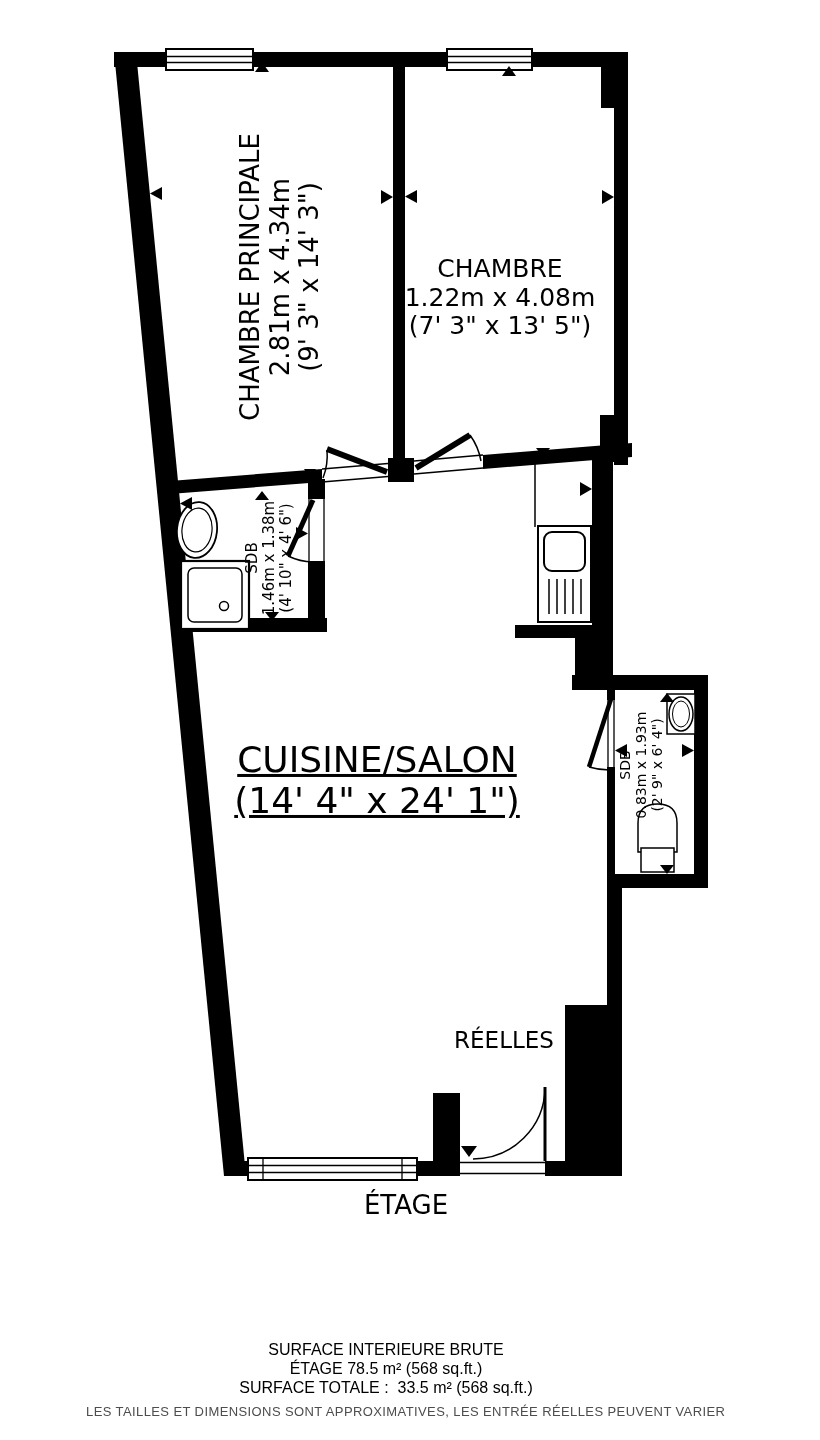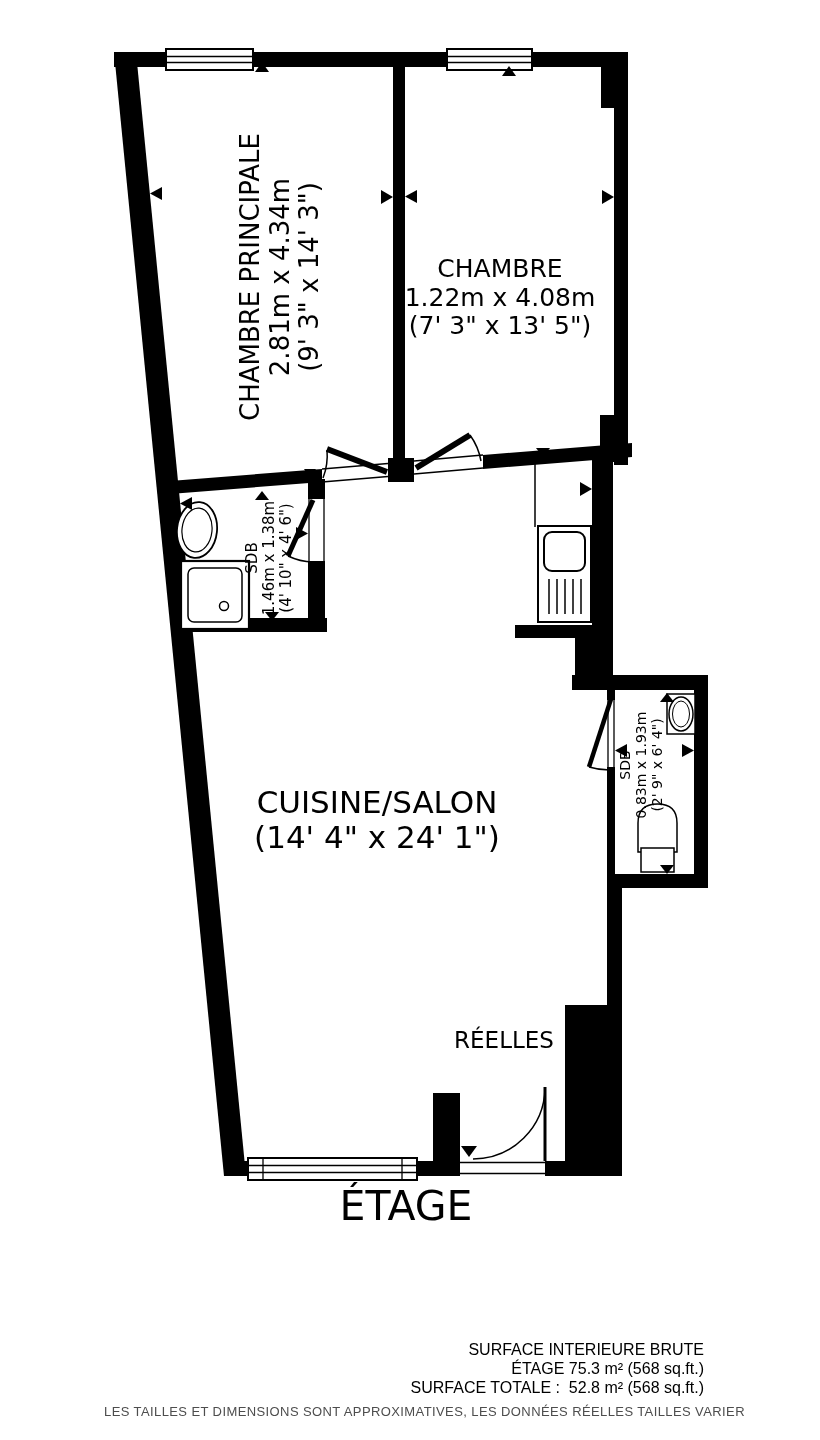--- a/index.html
+++ b/index.html
@@ -5,25 +5,25 @@
   html,body{margin:0;padding:0;background:#fff;}
   .plan{position:relative;width:820px;height:1440px;background:#fff;overflow:hidden;
         font-family:"DejaVu Sans",sans-serif;color:#000;}
   .plan svg{position:absolute;left:0;top:0;}
   .label{position:absolute;text-align:center;white-space:nowrap;line-height:1.14;
          transform:translate(-50%,-50%);}
   .label.rot{transform:translate(-50%,-50%) rotate(-90deg);}
   .lbl-cp{left:280px;top:277px;font-size:26px;}
   .lbl-ch{left:500px;top:298px;font-size:25px;}
   .lbl-sdb1{left:270px;top:558px;font-size:15px;}
-  .lbl-cs{left:377px;top:820px;font-size:31px;}
+  .lbl-cs{left:377px;top:780px;font-size:36px;text-decoration:underline;}
   .lbl-sdb2{left:642px;top:765px;font-size:14px;}
   .lbl-entree{left:504px;top:1040px;font-size:23px;}
-  .lbl-etage{left:406px;top:1206px;font-size:41px;}
-  .footer{position:absolute;left:104px;top:1340px;width:600px;text-align:right;
+  .lbl-etage{left:406px;top:1206px;font-size:26px;}
+  .footer{position:absolute;left:86px;top:1340px;width:600px;text-align:center;
           font-family:"Liberation Sans",sans-serif;font-size:16px;line-height:19px;}
   .footer div{white-space:pre;}
   .footer .disclaimer{font-size:13px;color:#4d4d4d;margin-top:5px;letter-spacing:0.4px;}
 </style>
 </head>
 <body>
 
 <div class="plan">
 
   <svg width="820" height="1440" viewBox="0 0 820 1440">
@@ -202,18 +202,18 @@
   <div class="label lbl-entree">
     <div>RÉELLES</div>
   </div>
 
   <div class="label lbl-etage">
     <div>ÉTAGE</div>
   </div>
 
   <div class="footer">
     <div>SURFACE INTERIEURE BRUTE</div>
-    <div>ÉTAGE 75.3 m² (568 sq.ft.)</div>
-    <div>SURFACE TOTALE :  52.8 m² (568 sq.ft.)</div>
-    <div class="disclaimer">LES TAILLES ET DIMENSIONS SONT APPROXIMATIVES, LES DONNÉES RÉELLES TAILLES VARIER</div>
+    <div>ÉTAGE 78.5 m² (568 sq.ft.)</div>
+    <div>SURFACE TOTALE :  33.5 m² (568 sq.ft.)</div>
+    <div class="disclaimer">LES TAILLES ET DIMENSIONS SONT APPROXIMATIVES, LES ENTRÉE RÉELLES PEUVENT VARIER</div>
   </div>
 
 </div>
 
 </body></html>

